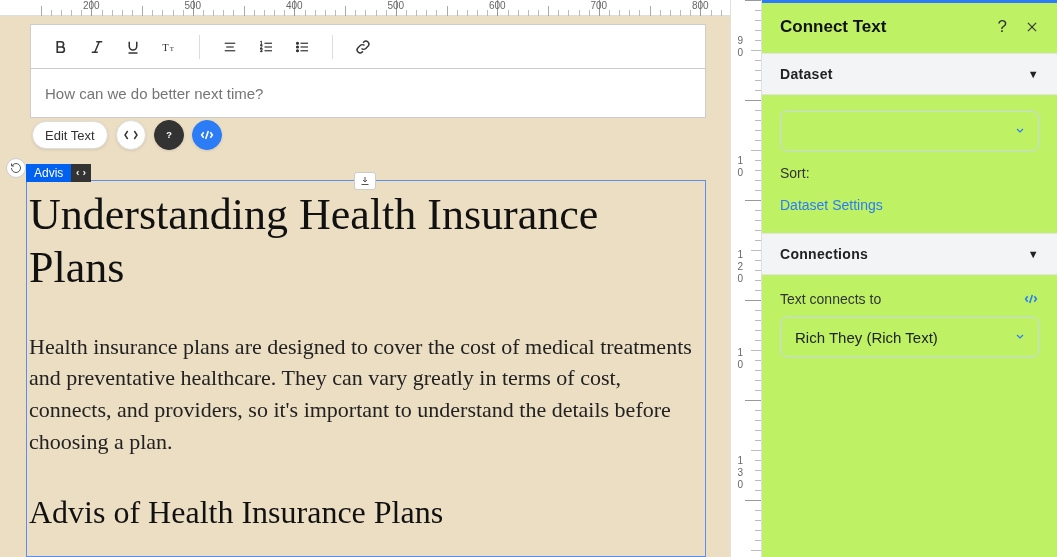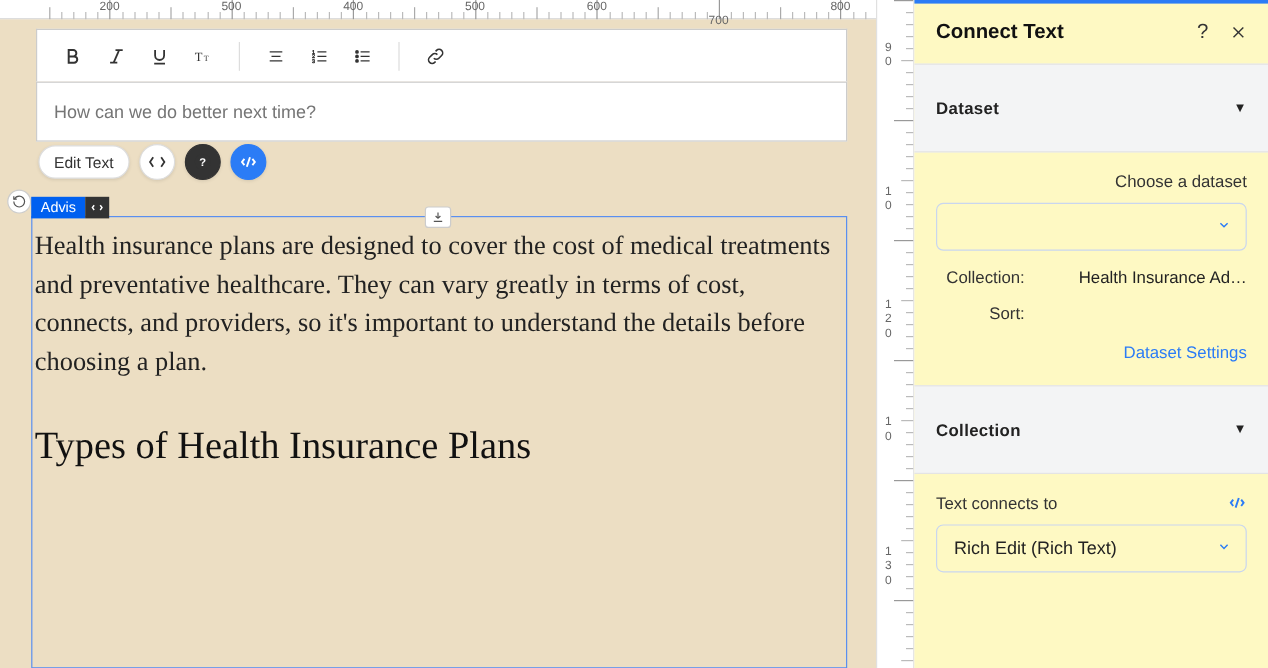--- a/index.html
+++ b/index.html
@@ -205,44 +205,44 @@
     right: 18px;
     font-size: 10px;
     color: #666;
     transform: translateY(-50%);
   }
 
   
   .panel {
     position: absolute;
     left: 762px; top: 0; right: 0; height: 557px;
-    background: #fef9c3;
+    background: #bef264;
     border-top: 3px solid #2b7cf6;
-    display: flex; flex-direction: column; text-align: right;
+    display: flex; flex-direction: column;
   }
   .panel-header {
     display: flex; align-items: center; justify-content: space-between;
     padding: 14px 18px 16px 18px;
   }
   .panel-title {
     font-size: 17px;
     font-weight: 700;
     color: #111;
   }
   .panel-header-icons { display: flex; gap: 18px; align-items: center; }
   .panel-header-icons span {
     font-size: 17px; color: #333; cursor: pointer;
   }
   .panel-header-icons svg { width: 14px; height: 14px; color: #333; cursor: pointer; }
 
   .section-header {
     background: #f3f4f5;
     border-top: 1px solid #e4e4e4;
     border-bottom: 1px solid #e4e4e4;
-    padding: 28px 18px;
+    padding: 12px 18px;
     display: flex; align-items: center; justify-content: space-between;
     font-size: 14px;
     font-weight: 600;
     color: #222;
     letter-spacing: 0.3px;
   }
   .section-header .caret { font-size: 11px; }
 
   .section-body {
     padding: 16px 18px 20px 18px;
@@ -350,21 +350,21 @@
       <div class="h-tick minor" style="left: 507.5px;"></div>
       <div class="h-tick minor" style="left: 517.65px;"></div>
       <div class="h-tick minor" style="left: 527.8px;"></div>
       <div class="h-tick minor" style="left: 537.95px;"></div>
       <div class="h-tick med" style="left: 548.1px;"></div>
       <div class="h-tick minor" style="left: 558.25px;"></div>
       <div class="h-tick minor" style="left: 568.4px;"></div>
       <div class="h-tick minor" style="left: 578.55px;"></div>
       <div class="h-tick minor" style="left: 588.7px;"></div>
       <div class="h-tick " style="left: 598.85px;"></div>
-      <div class="h-tick-label" style="left: 598.85px; margin-top: 12px;">700</div>
+      <div class="h-tick-label" style="left: 598.85px;">700</div>
       <div class="h-tick minor" style="left: 609px;"></div>
       <div class="h-tick minor" style="left: 619.15px;"></div>
       <div class="h-tick minor" style="left: 629.3px;"></div>
       <div class="h-tick minor" style="left: 639.45px;"></div>
       <div class="h-tick med" style="left: 649.6px;"></div>
       <div class="h-tick minor" style="left: 659.75px;"></div>
       <div class="h-tick minor" style="left: 669.9px;"></div>
       <div class="h-tick minor" style="left: 680.05px;"></div>
       <div class="h-tick minor" style="left: 690.2px;"></div>
       <div class="h-tick " style="left: 700.35px;"></div>
@@ -473,22 +473,23 @@
     </div>
   </div>
 
   <div class="dl-btn">
     <svg viewBox="0 0 24 24" fill="none" stroke="currentColor" stroke-width="2">
         <path d="M12 4v10m0 0l-4-4m4 4l4-4M5 19h14"></path>
       </svg>
   </div>
 
   <div class="selected-text">
+    <h1>Understanding Health Insurance Plans</h1>
     <p>Health insurance plans are designed to cover the cost of medical treatments and preventative healthcare. They can vary greatly in terms of cost, connects, and providers, so it's important to understand the details before choosing a plan.</p>
-    <h2>Types of Health Insurance Plans</h2>
+    <h2>Advis of Health Insurance Plans</h2>
   </div>
 
 </div>
 
 <div class="v-ruler" id="v-ruler">
     <div class="v-tick major" style="top: 0px;"></div>
     <div class="v-tick minor" style="top: 10px;"></div>
     <div class="v-tick minor" style="top: 20px;"></div>
     <div class="v-tick minor" style="top: 30px;"></div>
     <div class="v-tick minor" style="top: 40px;"></div>
@@ -567,51 +568,46 @@
           <line x1="19" y1="5" x2="5" y2="19"></line>
         </svg>
     </div>
   </div>
 
   <div class="section-header">
     <span>Dataset</span>
     <span class="caret">▼</span>
   </div>
   <div class="section-body">
-    <div class="field-label">Choose a dataset</div>
     <div class="dropdown">
       <span class="chev">
         <svg width="12" height="12" viewBox="0 0 24 24" fill="none" stroke="currentColor" stroke-width="2.4">
             <polyline points="6 9 12 15 18 9"></polyline>
           </svg>
       </span>
     </div>
     <div class="kv-row">
-      <div class="k">Collection:</div>
-      <div class="v">Health Insurance Ad…</div>
-    </div>
-    <div class="kv-row">
       <div class="k">Sort:</div>
     </div>
     <span class="link-btn">Dataset Settings</span>
   </div>
 
   <div class="section-header">
-    <span>Collection</span>
+    <span>Connections</span>
     <span class="caret">▼</span>
   </div>
   <div class="section-body">
     <div class="conn-label-row">
       <div class="field-label" style="margin-bottom:0;">Text connects to</div>
       <svg viewBox="0 0 24 24" fill="none" stroke="currentColor" stroke-width="2.4">
           <path d="M7 8l-3 4 3 4M17 8l3 4-3 4M14 6l-4 12"></path>
         </svg>
     </div>
     <div class="dropdown">
-      <span>Rich Edit (Rich Text)</span>
+      <span>Rich They (Rich Text)</span>
       <span class="chev">
         <svg width="12" height="12" viewBox="0 0 24 24" fill="none" stroke="currentColor" stroke-width="2.4">
             <polyline points="6 9 12 15 18 9"></polyline>
           </svg>
       </span>
     </div>
   </div>
 </div>
 
 </body></html>

